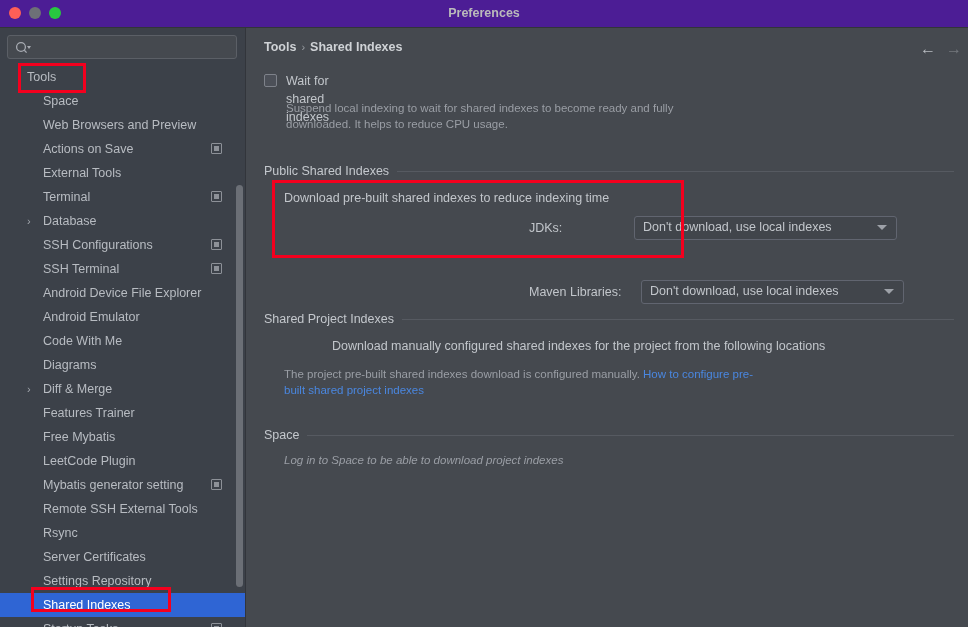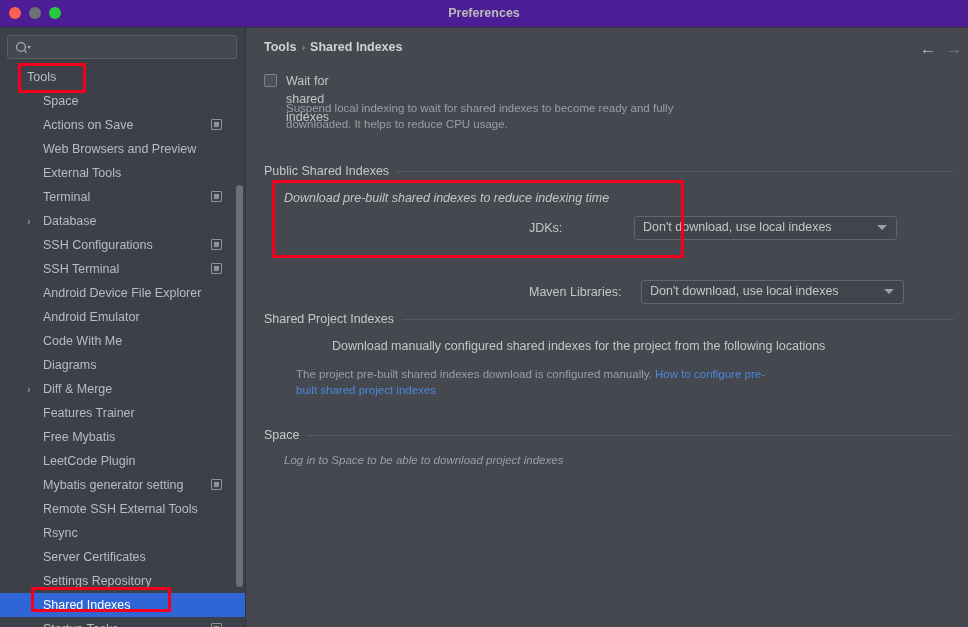--- a/index.html
+++ b/index.html
@@ -230,21 +230,21 @@
   }
   #sec-public  { top: 136px; }
   #sec-project { top: 284px; }
   #sec-space   { top: 400px; }
 
   .body-text {
     position: absolute;
     font-size: 12.5px;
     color: #c2c6cb;
   }
-  #public-desc  { left: 38px; top: 163px; font-style: italic; }
+  #public-desc  { left: 38px; top: 163px; }
   #project-desc { left: 38px; top: 311px; margin-left: 48px; }
 
   #fields-group {
     position: absolute;
     left: 278px; top: 188px;
   }
   .field-row {
     position: relative;
     height: 28px;
   }
@@ -286,21 +286,20 @@
   #combo-jdks   { left: 110px; }
   #combo-maven  { left: 117px; }
 
   #manual-note {
     position: absolute;
     left: 38px; top: 338px;
     width: 470px;
     font-size: 11.5px;
     line-height: 16px;
     color: #9a9ea5;
-    margin-left: 12px;
   }
   .link {
     color: #4a87e0;
     cursor: pointer;
   }
   #space-desc {
     position: absolute;
     left: 38px; top: 426px;
     font-size: 11.5px;
     color: #9a9ea5;
@@ -342,25 +341,25 @@
       <input id="search-input" type="text" placeholder="" style="">
     </div>
     <div id="tree">
         <div class="tree-item root">
           <span class="label">Tools</span>
         </div>
         <div class="tree-item">
           <span class="label">Space</span>
         </div>
         <div class="tree-item">
+          <span class="label">Web Browsers and Preview</span>
+        </div>
+        <div class="tree-item">
           <span class="label">Actions on Save</span>
           <span class="mod-icon" style="left: 211px;"></span>
-        </div>
-        <div class="tree-item">
-          <span class="label">Web Browsers and Preview</span>
         </div>
         <div class="tree-item">
           <span class="label">External Tools</span>
         </div>
         <div class="tree-item">
           <span class="label">Terminal</span>
           <span class="mod-icon" style="left: 211px;"></span>
         </div>
         <div class="tree-item">
           <span class="arrow">›</span>

